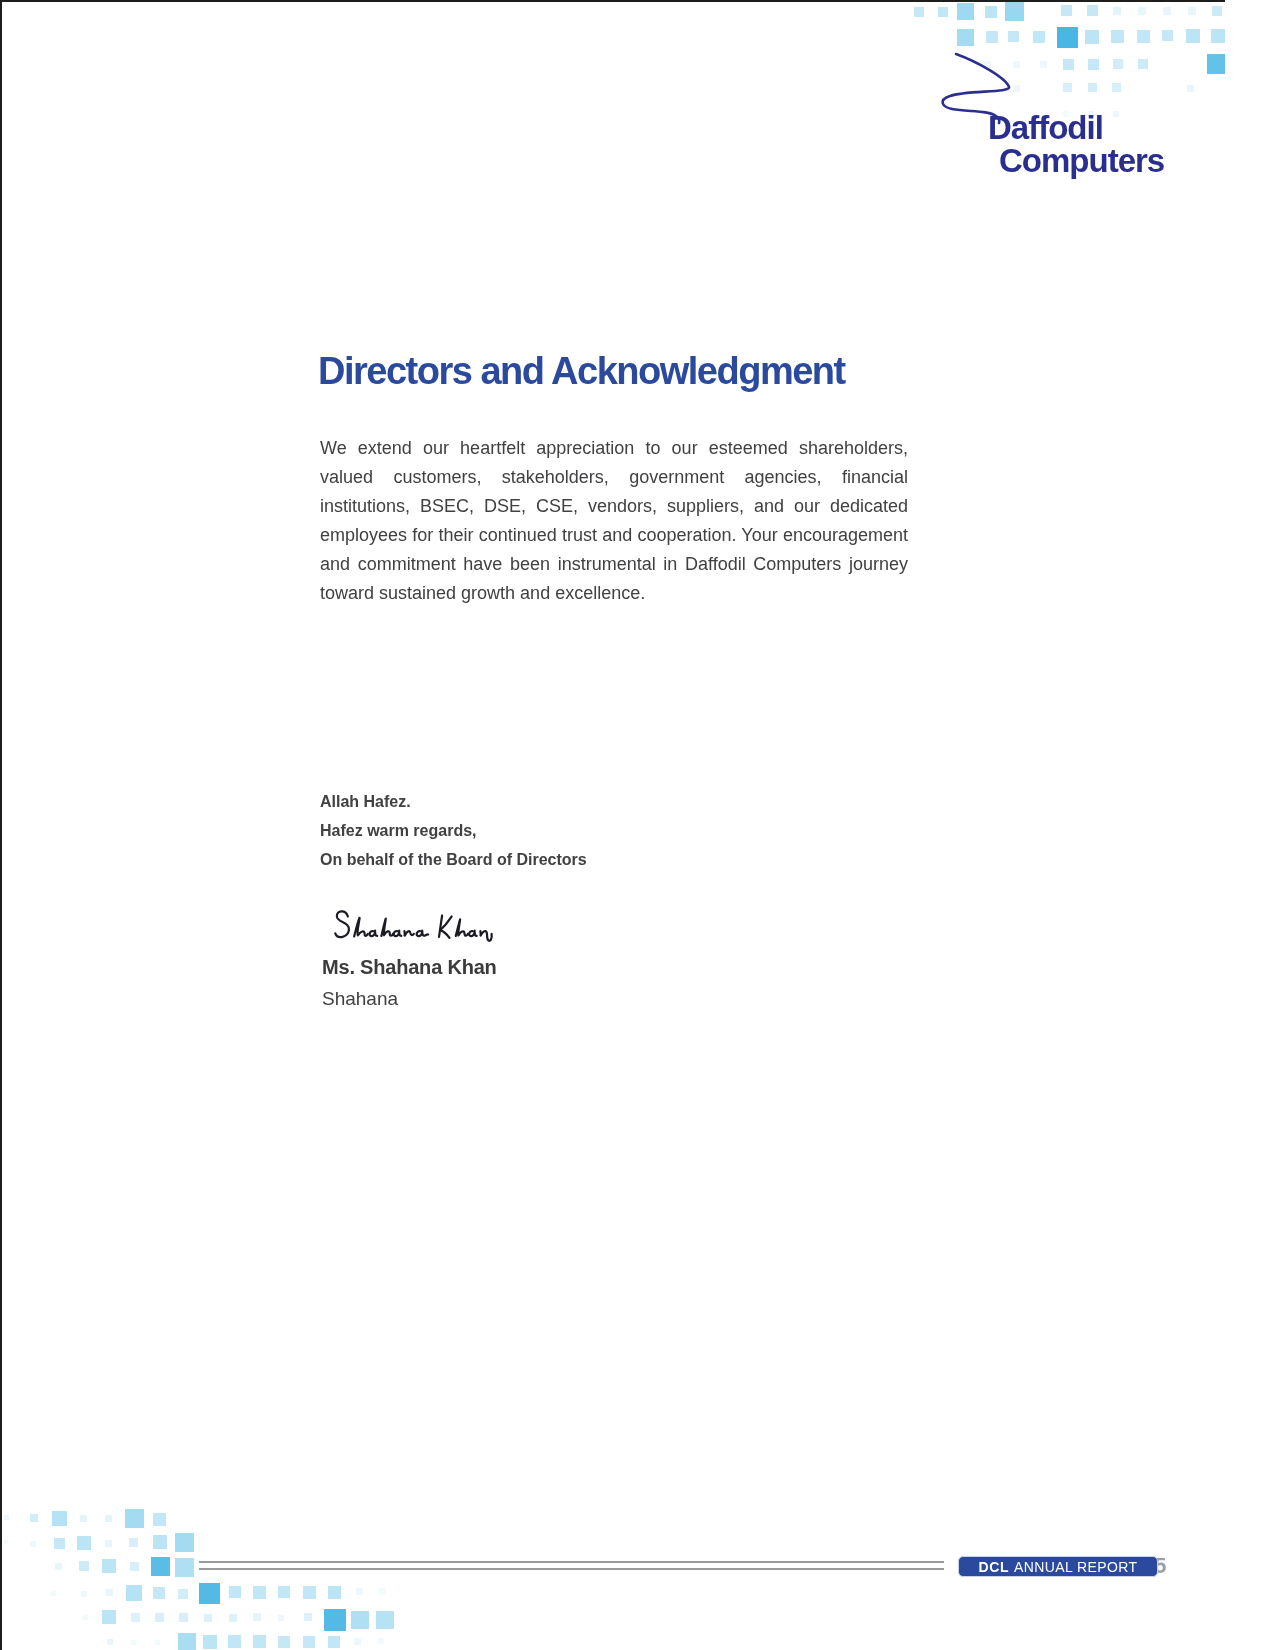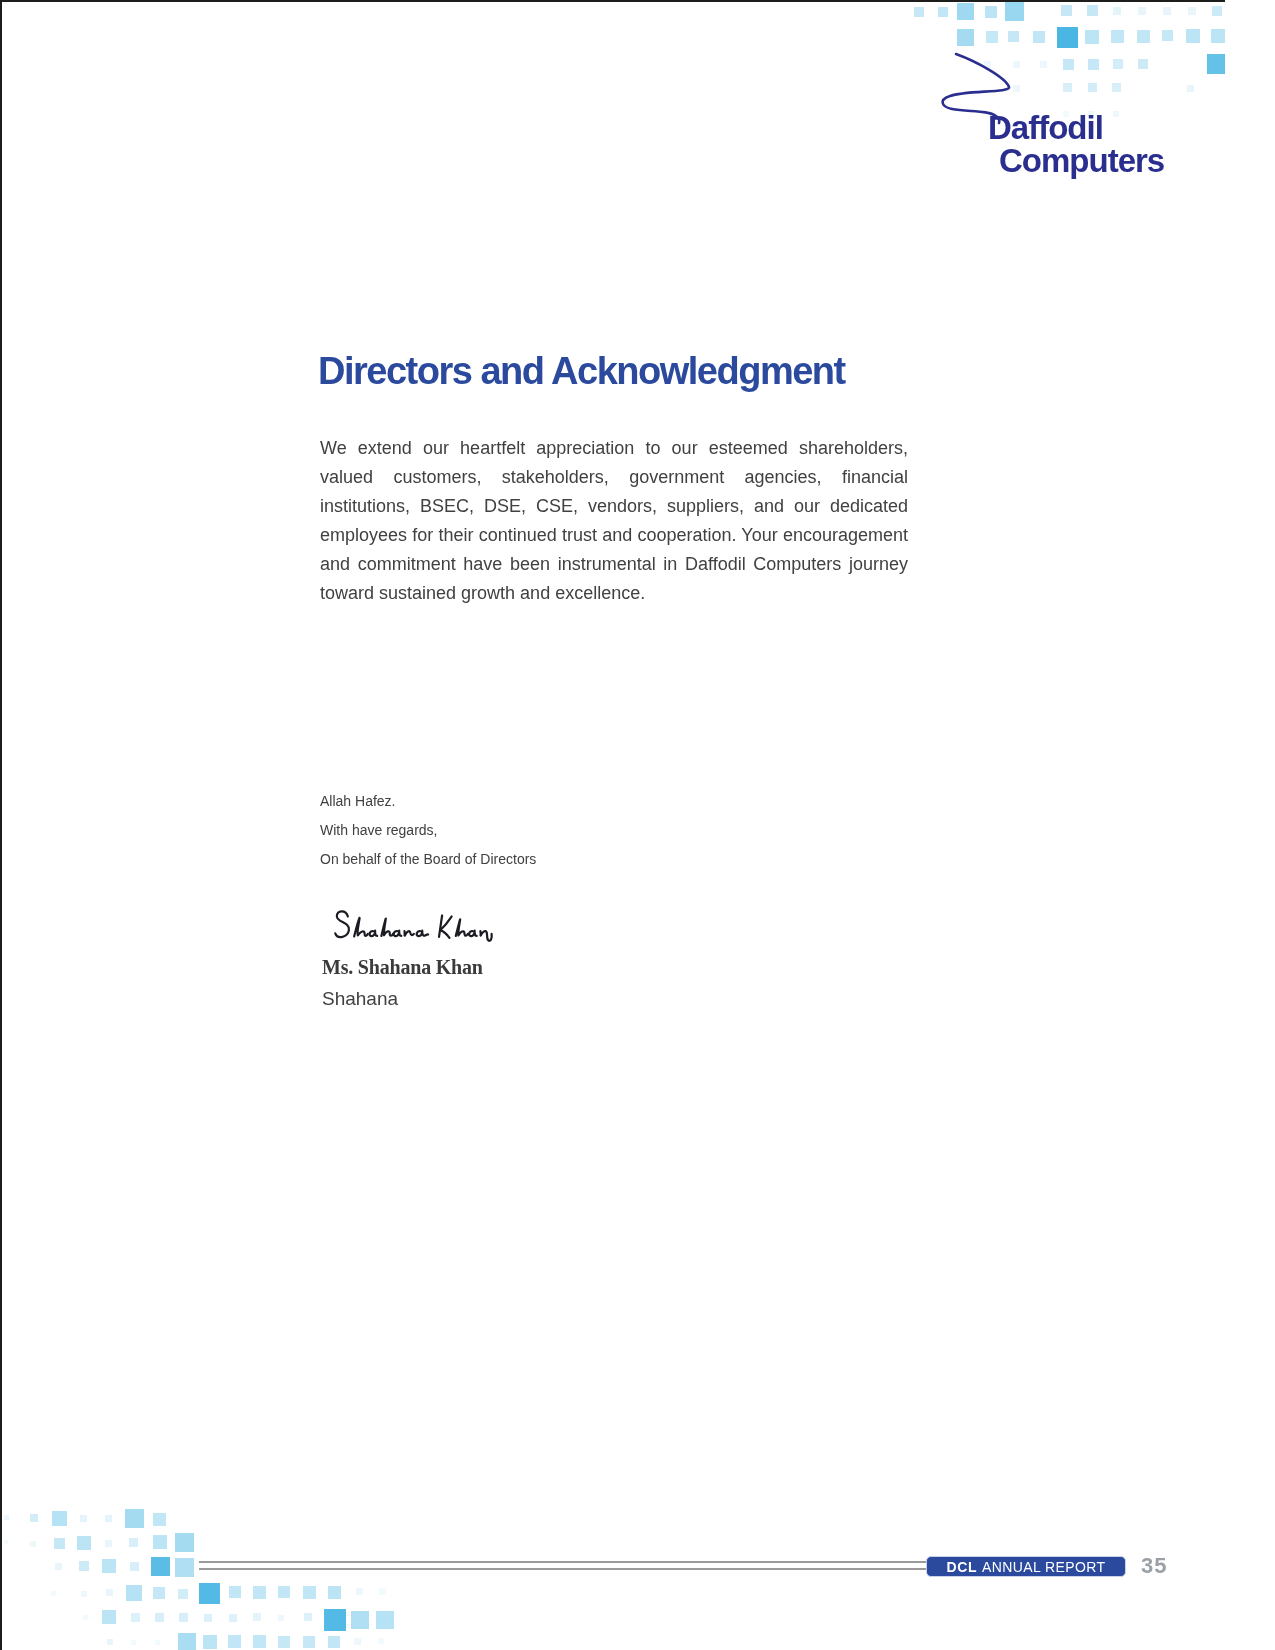--- a/index.html
+++ b/index.html
@@ -46,43 +46,44 @@
   .para{
     position:absolute;left:318px;width:588px;
     font-size:18px;line-height:29px;
     text-align:justify;
     color:var(--body-text);
   }
   .para-1{top:432px;}
   .para-2{top:636px;}
   .closing{
     position:absolute;left:318px;top:785px;width:588px;
-    font-size:14px;line-height:29px;
+    font-size:16px;line-height:29px;
     color:var(--body-text);
+    font-weight:bold;
   }
   .closing div{white-space:nowrap;}
   .signature{position:absolute;left:322px;top:903px;width:186px;height:44px;}
   .signature path{fill:none;stroke:#1b1b24;stroke-width:2.1;stroke-linecap:round;stroke-linejoin:round;}
   .signatory-name{
     position:absolute;left:320px;top:954px;
-    font-size:20px;font-weight:bold;color:#3b3b3d;letter-spacing:-0.2px;font-family:Liberation Serif, serif;
+    font-size:20px;font-weight:bold;color:#3b3b3d;letter-spacing:-0.2px;
   }
   .signatory-title{
     position:absolute;left:320px;top:986px;
     font-size:19px;color:var(--body-text);
   }
   
   .footer-rule{
     position:absolute;left:197px;top:1559px;width:745px;height:9px;
     border-top:2px solid var(--rule-gray);
     border-bottom:2px solid var(--rule-gray);
     box-sizing:border-box;
   }
   .footer-badge{
-    position:absolute;left:924px;top:1554px;width:200px;height:21px;
+    position:absolute;left:956px;top:1554px;width:200px;height:21px;
     background:var(--badge-blue);
     border:1px solid #c9d2e8;
     border-radius:5px;
     display:flex;align-items:center;justify-content:center;
     color:#ffffff;font-size:14px;letter-spacing:0.4px;
     z-index:3;box-sizing:border-box;white-space:nowrap;
   }
   .footer-badge .brand{font-weight:bold;margin-right:5px;letter-spacing:0.6px;}
   .page-number{
     position:absolute;left:1139px;top:1551px;
@@ -231,21 +232,21 @@
     <div class="logo-line1">Daffodil</div>
     <div class="logo-line2">Computers</div>
   </div>
 
   <div class="doc-title">Directors and Acknowledgment</div>
 
   <div class="para para-1">We extend our heartfelt appreciation to our esteemed shareholders, valued customers, stakeholders, government agencies, financial institutions, BSEC, DSE, CSE, vendors, suppliers, and our dedicated employees for their continued trust and cooperation. Your encouragement and commitment have been instrumental in Daffodil Computers journey toward sustained growth and excellence.</div>
 
   <div class="closing">
     <div>Allah Hafez.</div>
-    <div>With have regards,</div>
+    <div>Hafez warm regards,</div>
     <div>On behalf of the Board of Directors</div>
   </div>
 
   <svg class="signature" viewBox="0 0 160 42">
 
     <path d="M14,11 C12,4 3,5 3.5,11 C4,17 16,16 15,24 C14,31 4,33 2,27"></path>
     <path d="M20,30 C23,18 26,8 25,14 C24,20 22.5,27 23.5,29 C26,25 30,23.5 30,27.5 C30,30.5 32,30 33,27.5"></path>
     <path d="M38,25 C35,24.5 33.5,28.5 36,29.6 C38.5,30.5 40,27.5 40,24.5 C40,27.5 40,29.5 42,29.5"></path>
     <path d="M46,29.5 C48.5,19 51,9 50,14.5 C49,20.5 48,26.5 48.5,28.8 C50.5,25 54,23.5 54,27.2 C54,30 56,30 57,27.5"></path>
     <path d="M61,25 C58,24.5 56.5,28.5 59,29.6 C61.5,30.5 63,27.5 63,24.5 C63,27.5 63,29.5 65,29.5"></path>

